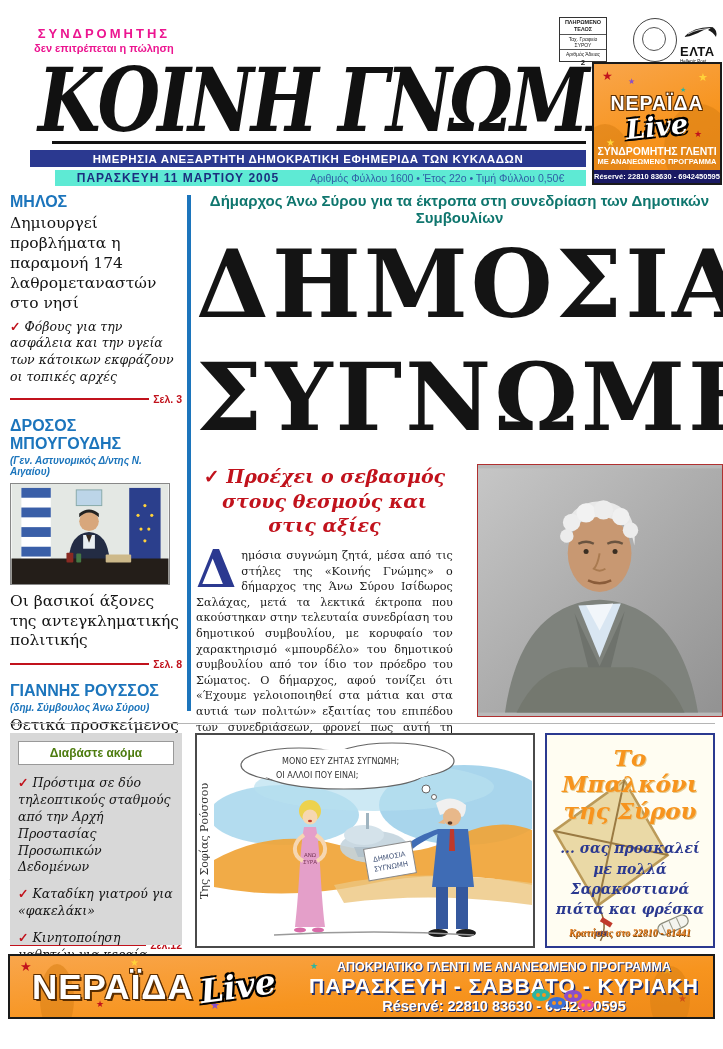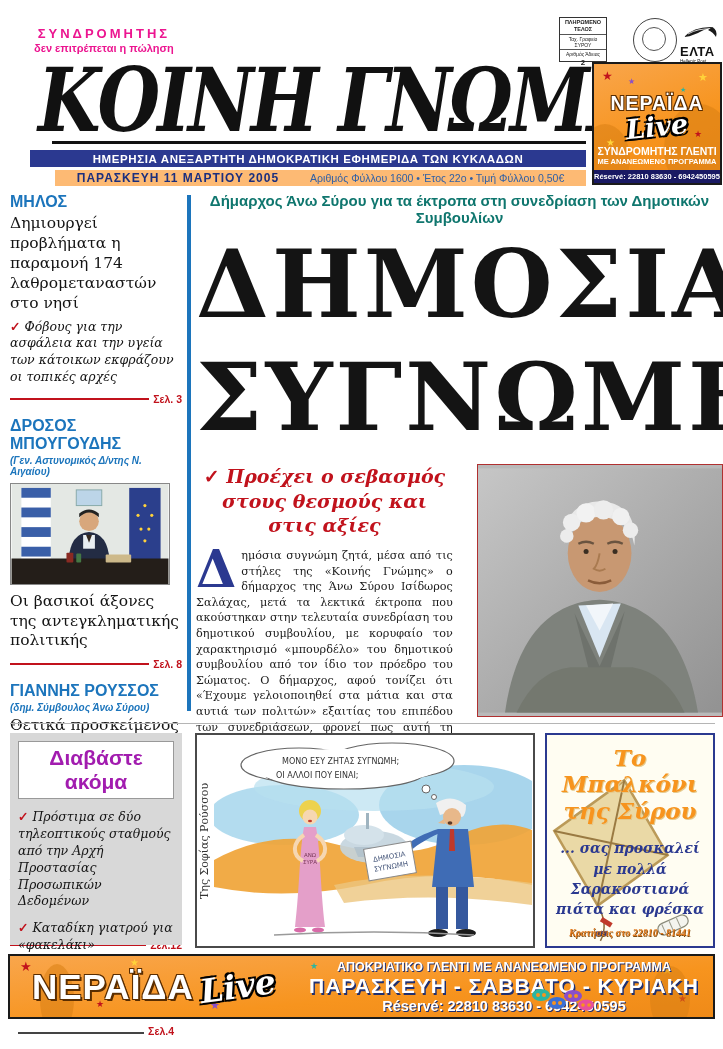--- a/index.html
+++ b/index.html
@@ -40,21 +40,21 @@
                 transform:rotate(-6deg); text-shadow:2px 2px 0 #000, -2px -2px 0 #000, 2px -2px 0 #000, -2px 2px 0 #000; position:relative; z-index:2;}
   .topad-l1 { font-size:10.5px; font-weight:bold; color:#fff; margin-top:3px; position:relative; z-index:2;}
   .topad-l2 { font-size:7.5px; font-weight:bold; color:#fff; position:relative; z-index:2;}
   .topad-res { position:absolute; left:0; right:0; bottom:0; background:#191963; color:#fff; font-size:7.5px; font-weight:bold; padding:2px 0; z-index:2;}
   .blob { position:absolute; background:#d97f14; border-radius:50%; opacity:.55; z-index:1; }
 
   .star { position:absolute; line-height:1; z-index:1; }
 
   .tagbar { position:absolute; left:30px; top:150px; width:556px; height:17px; background:#2b3990; color:#fff;
             font-size:11.5px; font-weight:bold; letter-spacing:0.6px; display:flex; align-items:center; justify-content:center; }
-  .datebar { position:absolute; left:55px; top:170px; width:531px; height:16px; background:#fdba74;
+  .datebar { position:absolute; left:55px; top:170px; width:531px; height:16px; background:#5eead4;
              display:flex; align-items:center; justify-content:center; gap:31px; white-space:nowrap; }
   .datebar .d1 { color:#1b2f7e; font-weight:bold; font-size:12px; letter-spacing:1px; }
   .datebar .d2 { color:#2f5fa5; font-size:10.5px; }
 
   
   .leftcol { position:absolute; left:10px; top:193px; width:172px; }
   .lc-h { color:#1c75bc; font-weight:bold; font-size:16px; line-height:1.15; }
   .lc-sub { color:#1c75bc; font-weight:bold; font-style:italic; font-size:10px; margin-top:1px; }
   .lc-title { font-family:"DejaVu Serif", serif; font-size:15.5px; line-height:1.28; color:#141414; margin-top:3px; }
   .lc-bullet { font-family:"DejaVu Serif", serif; font-style:italic; font-size:12.5px; line-height:1.35; color:#141414; margin-top:5px; }
@@ -78,22 +78,22 @@
              font-size:19px; line-height:1.3; text-align:center; }
   .bodytext { margin-top:10px; font-family:"DejaVu Serif", serif; font-size:11.2px; line-height:15.6px;
               text-align:justify; color:#1a1a1a; }
   .dropcap { float:left; color:#2b3990; font-family:"DejaVu Serif", serif; font-weight:bold; font-size:52px;
              line-height:42px; padding-right:5px; }
   .story-pageref { text-align:right; color:#c1121c; font-weight:bold; font-size:10.5px; margin-top:8px; }
   .mayor-photo { width:253px; height:253px; border:1px solid #b03030; background:#b9b9b9; }
 
   
   .readbox { position:absolute; left:10px; top:733px; width:172px; height:212px; background:#d8d8d8; padding:8px; }
-  .readbox-title { background:#fff; border:1px solid #999; text-align:center; font-weight:bold; font-size:21px;
-                   color:#a21caf; padding:4px 0; font-family:"Liberation Sans", sans-serif; }
+  .readbox-title { background:#fff; border:1px solid #999; text-align:center; font-weight:bold; font-size:12px;
+                   color:#4d7c0f; padding:4px 0; font-family:"Liberation Sans", sans-serif; }
   .readbox-item { font-family:"DejaVu Serif", serif; font-style:italic; font-size:12.5px; line-height:1.35;
                   color:#141414; margin-top:10px; }
   .readbox-rule { display:flex; align-items:flex-end; gap:4px; margin-top:10px; }
   .readbox-rule .line { flex:1; height:1.5px; background:#444; margin-bottom:3px; }
   .readbox-rule .lbl { color:#c1121c; font-weight:bold; font-size:10.5px; }
 
   .cartoonbox { position:absolute; left:195px; top:733px; width:340px; height:215px; border:2px solid #4a4a4a;
                 background:#fff; display:flex; }
   .cartoon-credit { writing-mode:vertical-rl; transform:rotate(180deg); font-family:"DejaVu Serif", serif;
                     font-size:11px; color:#333; padding:6px 1px 6px 3px; text-align:center; }

